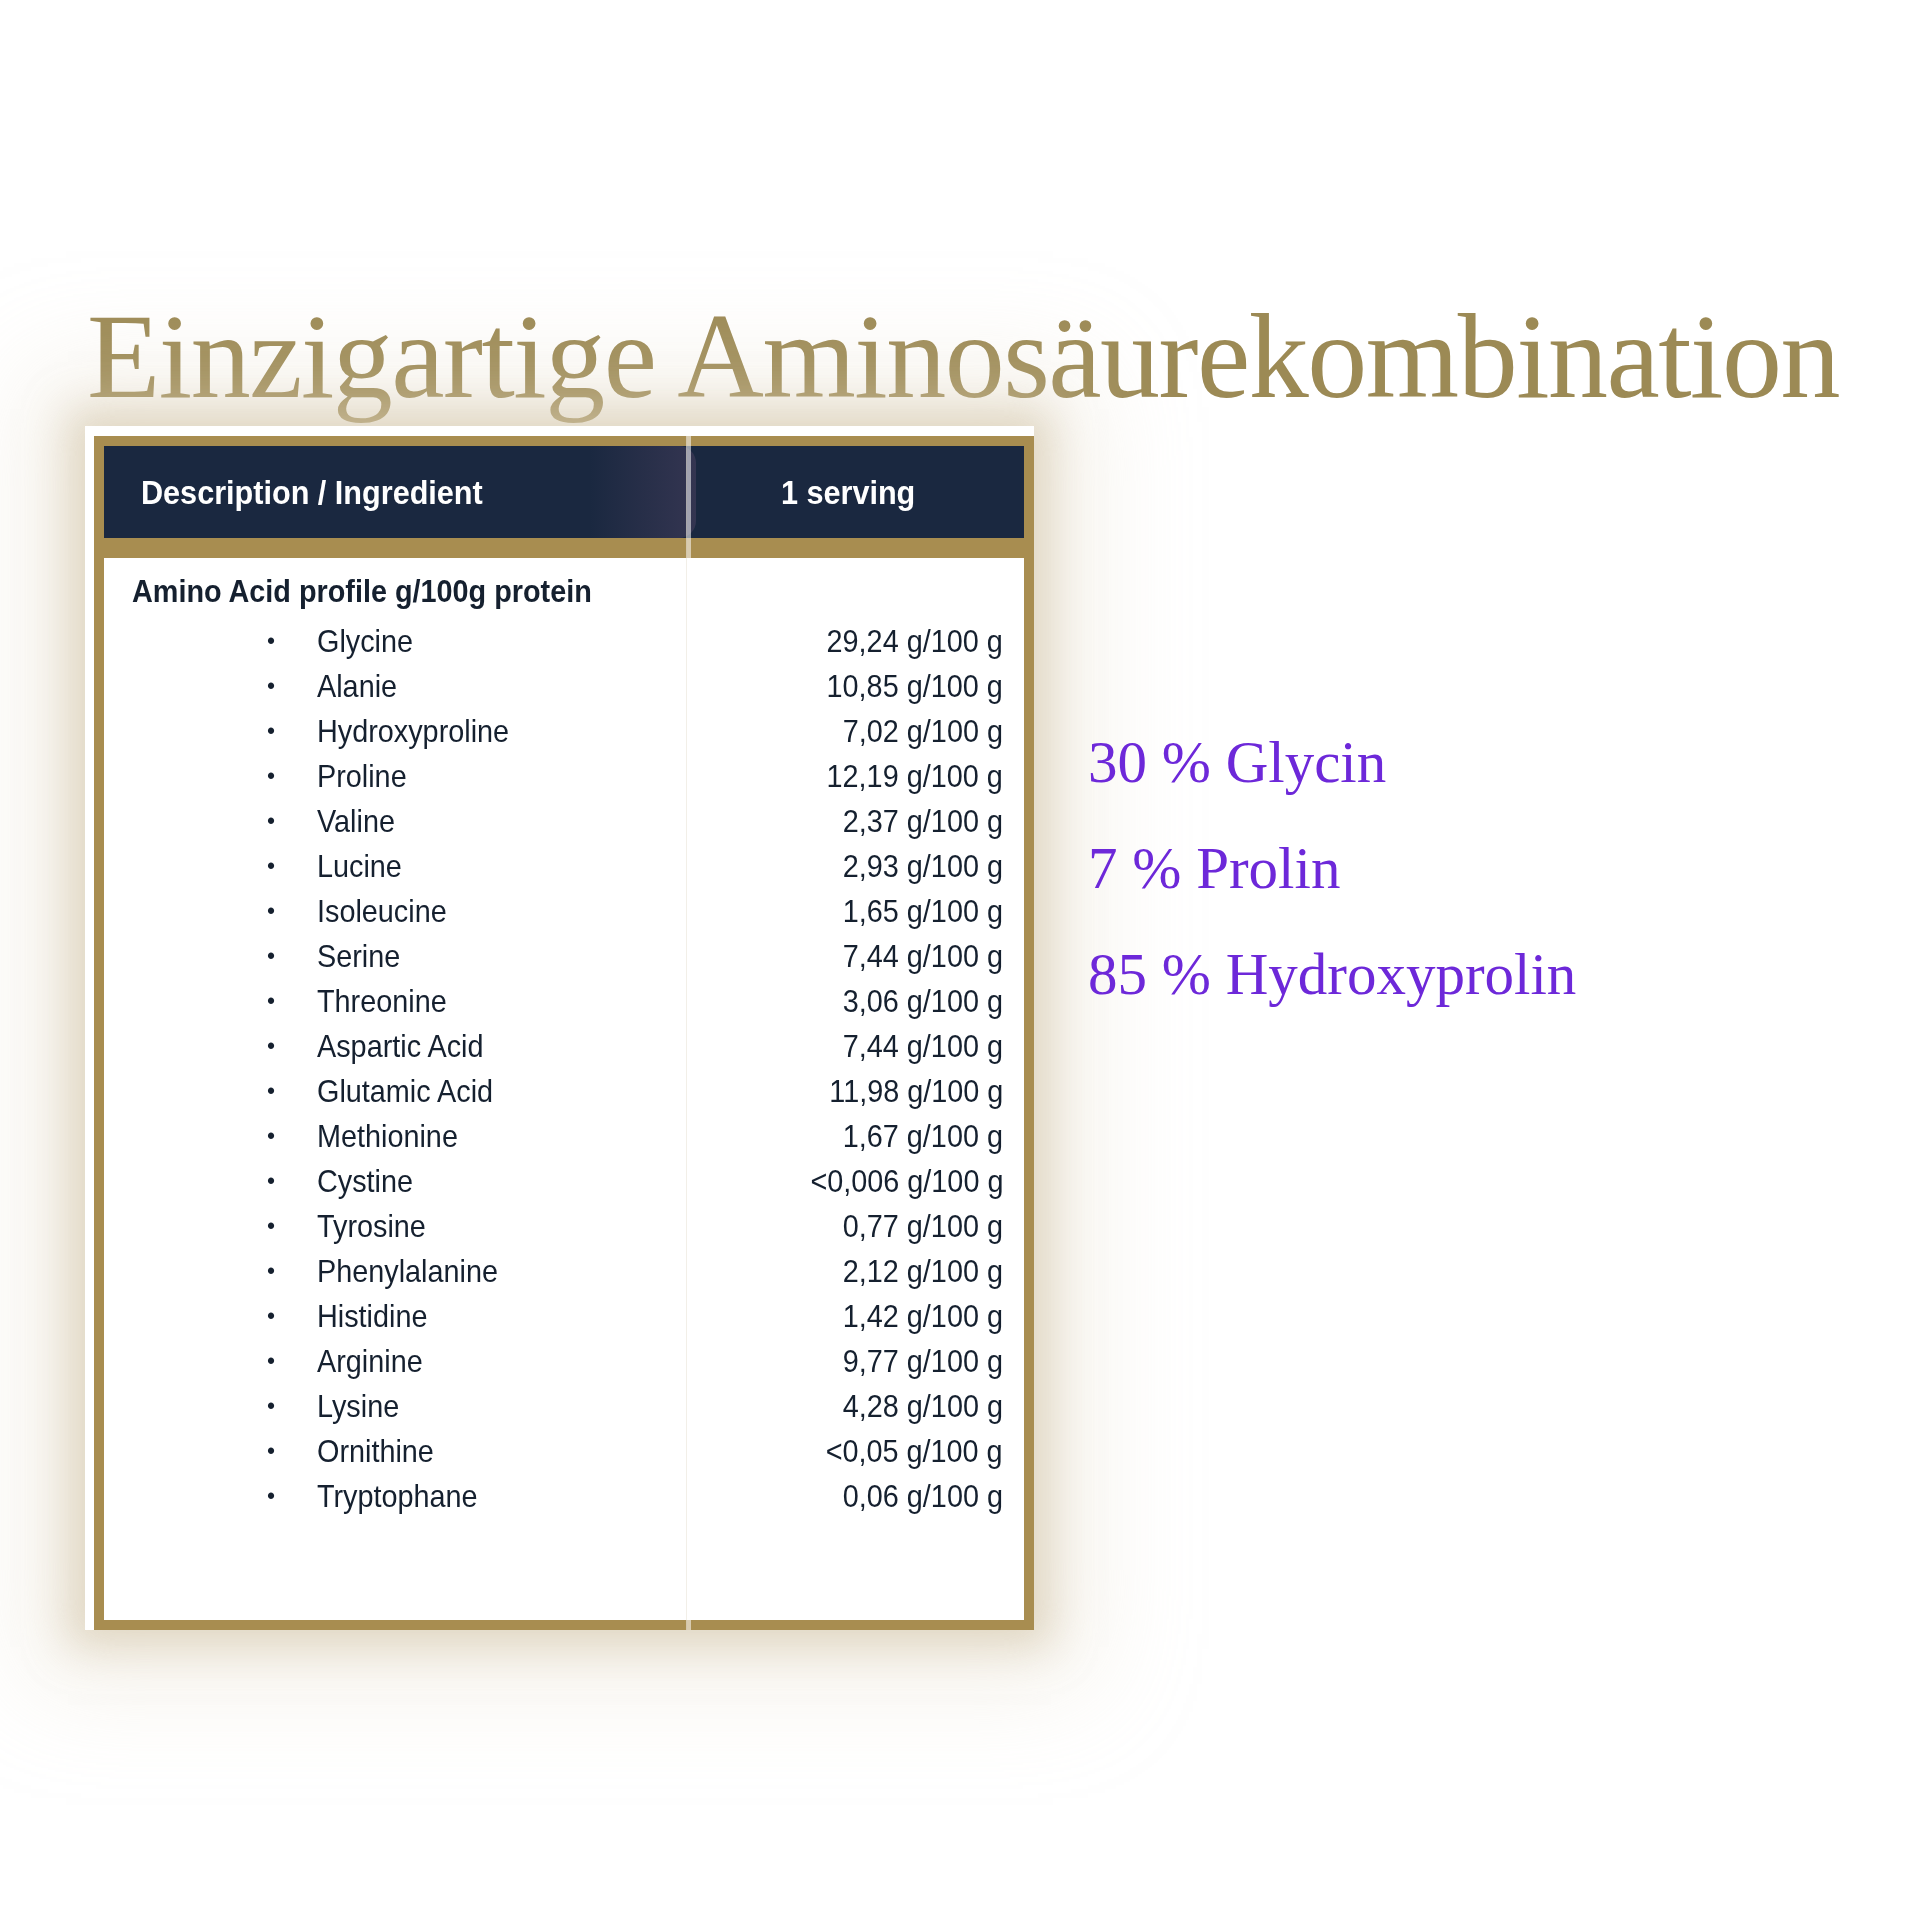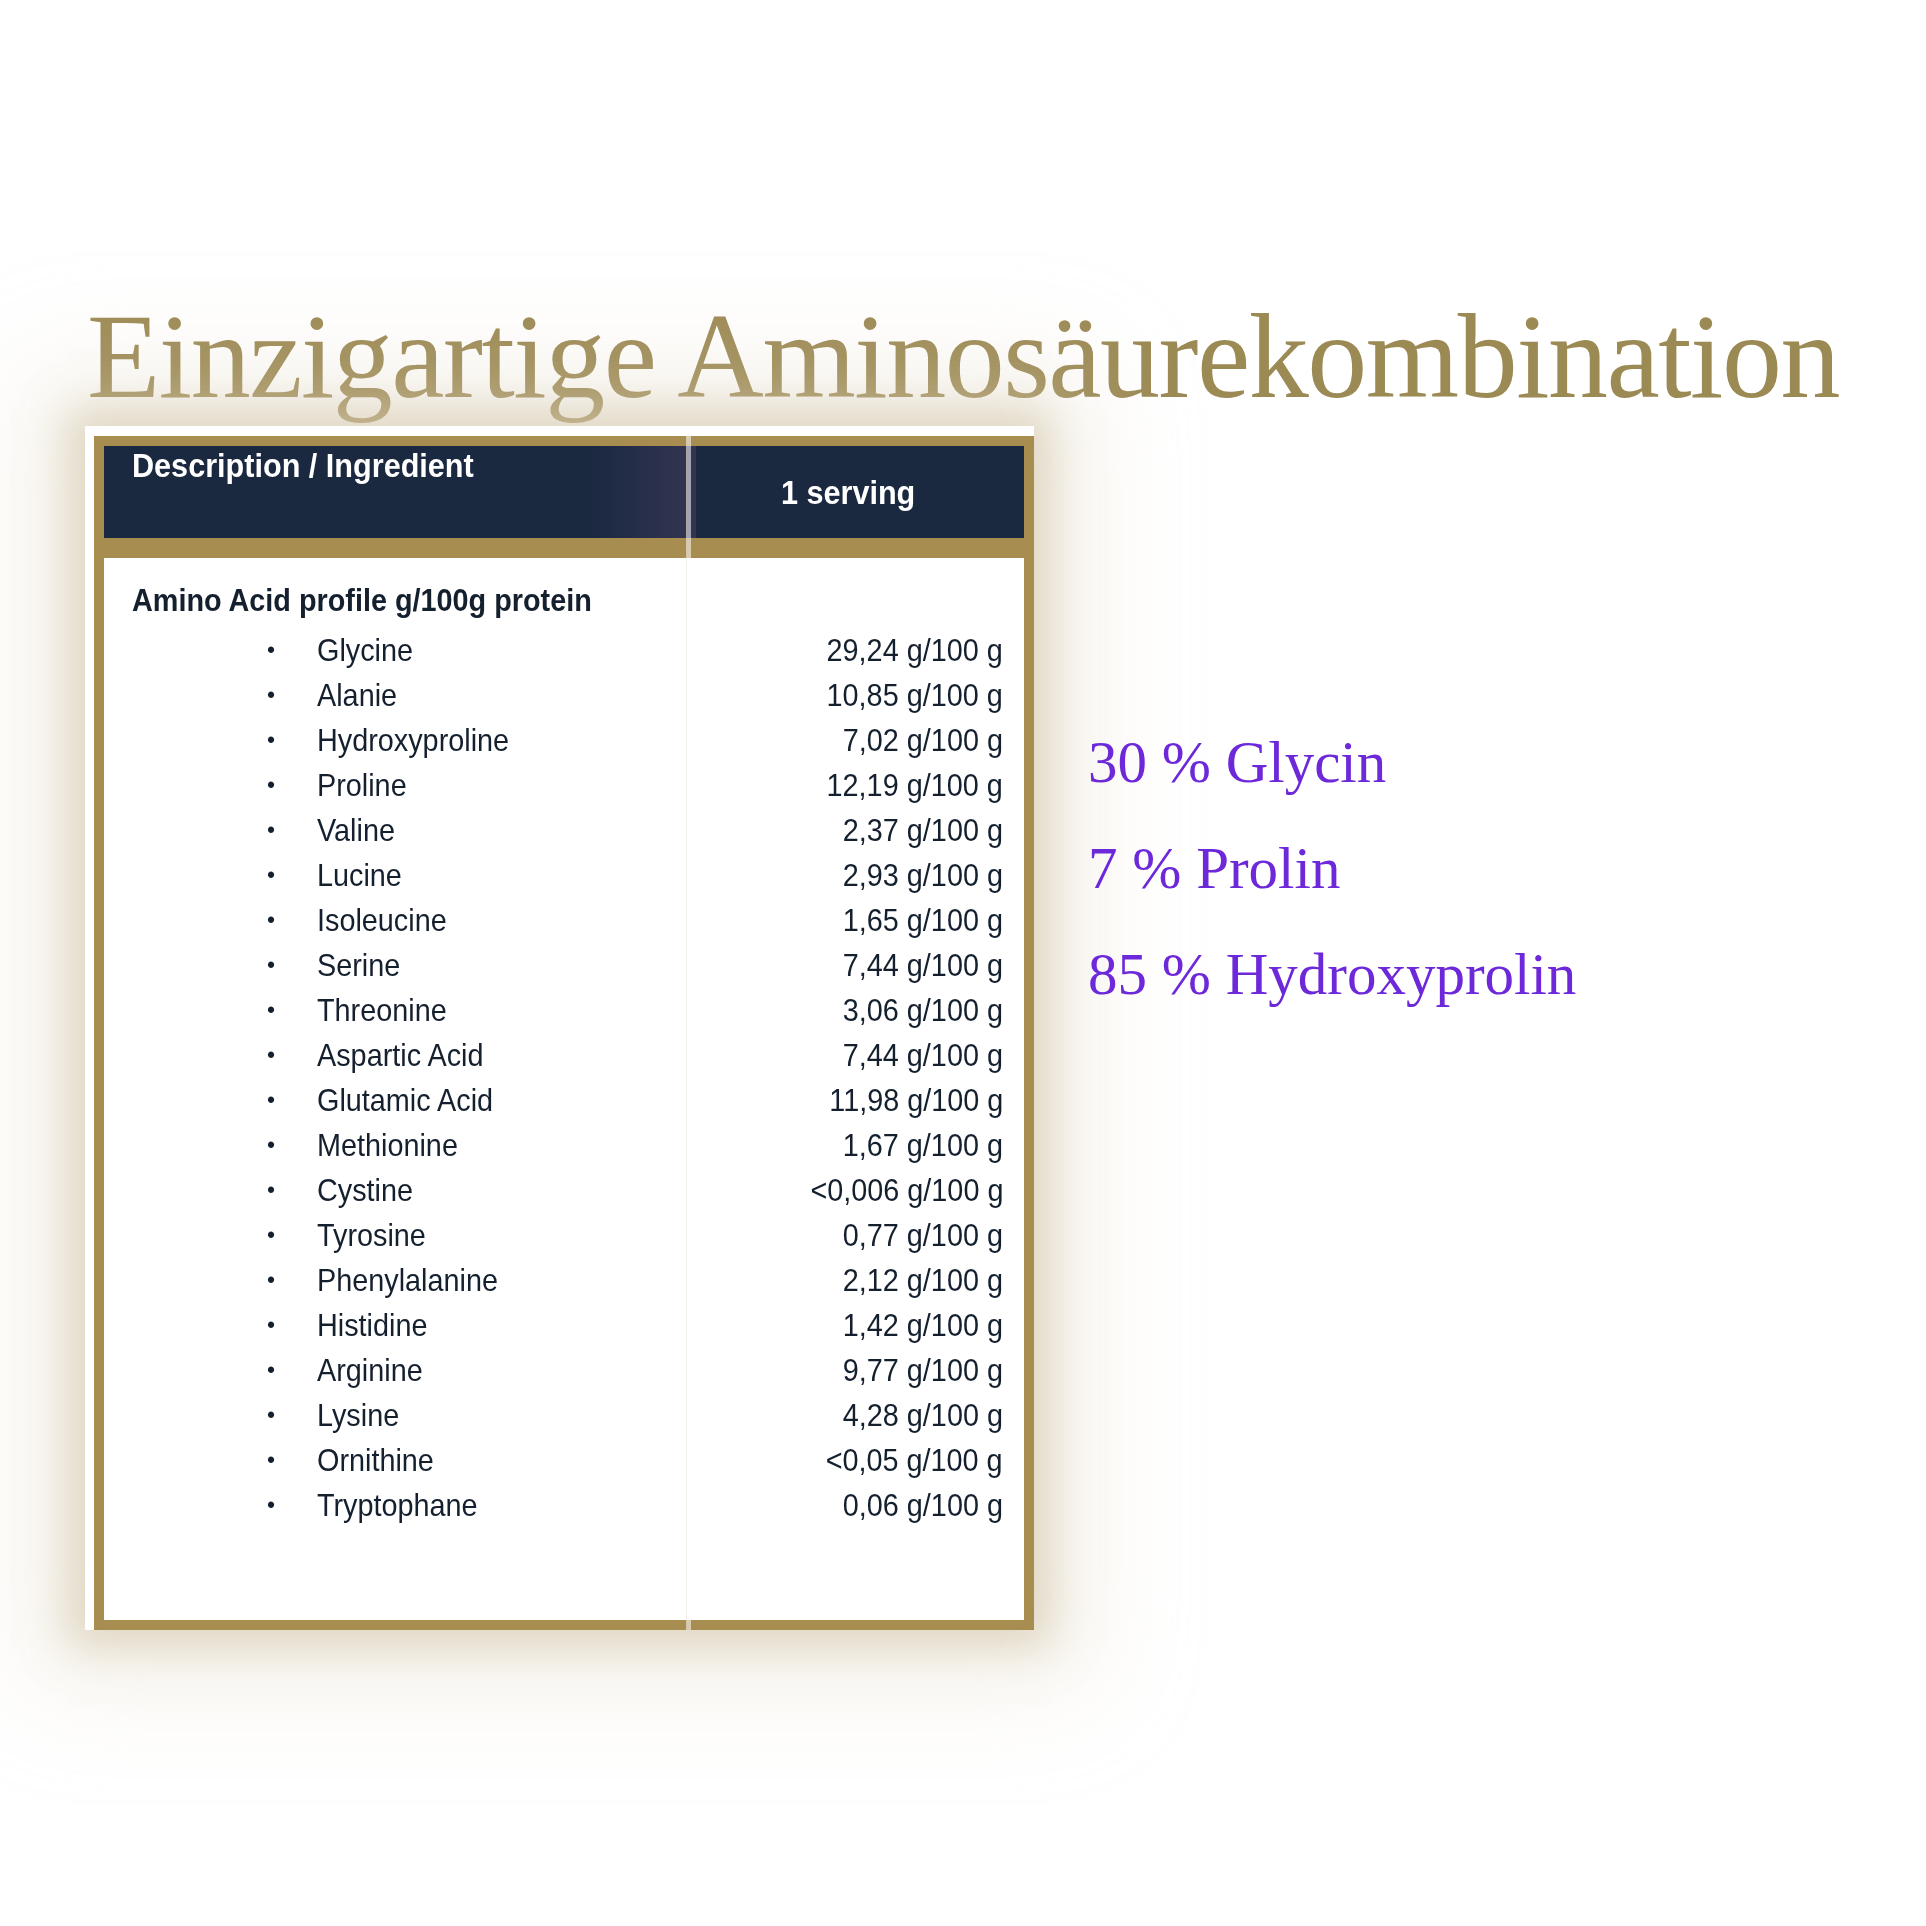--- a/index.html
+++ b/index.html
@@ -51,43 +51,44 @@
     flex:none;
     height:92px;
     display:flex;
     background:#1a2840;
     color:#ffffff;
     font-weight:700;
     font-size:34px;
   }
   .th-left {
     width:592px; box-sizing:border-box;
-    display:flex; 
-    padding-left:28px;
+    display:flex; align-items:center;
+    padding-left:37px;
     background:linear-gradient(90deg,#1a2840 82%, #343551 100%);
+    border-radius:17px;
   }
   .th-right {
     flex:1;
     display:flex; align-items:center; justify-content:center;
     padding-right:38px;
   }
 
   .sep { flex:none; height:10px; background:#a88d50; }
 
   .serving-row {
     flex:none;
     height:102px;
     display:flex; align-items:center;
     font-size:32px;
   }
   .serving-row .label { padding-left:28px; }
 
   .value { margin-left:auto; padding-right:21px; white-space:nowrap; }
 
-  .section { flex:1; box-sizing:border-box; padding-top:24px; }
+  .section { flex:1; box-sizing:border-box; padding-top:15px; }
   .section-title {
     padding-left:28px;
     font-weight:700;
     font-size:32px;
     line-height:37px;
   }
   .aa-list { list-style:none; margin:9.2px 0 0 0; padding:0; }
   .aa-row {
     height:45px;
     display:flex; align-items:center;

